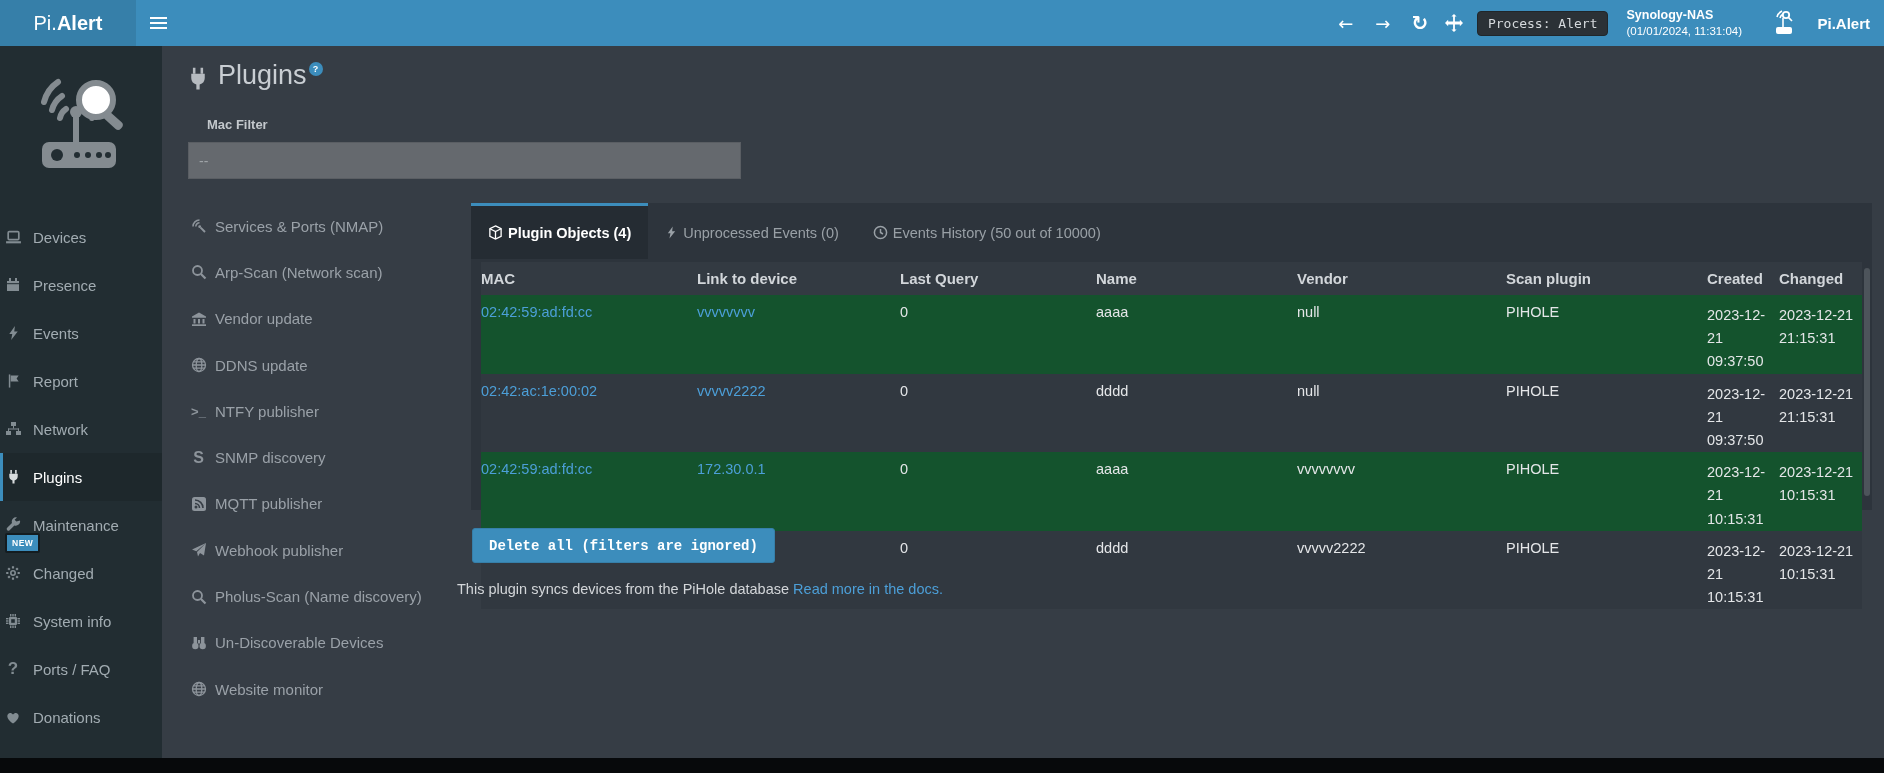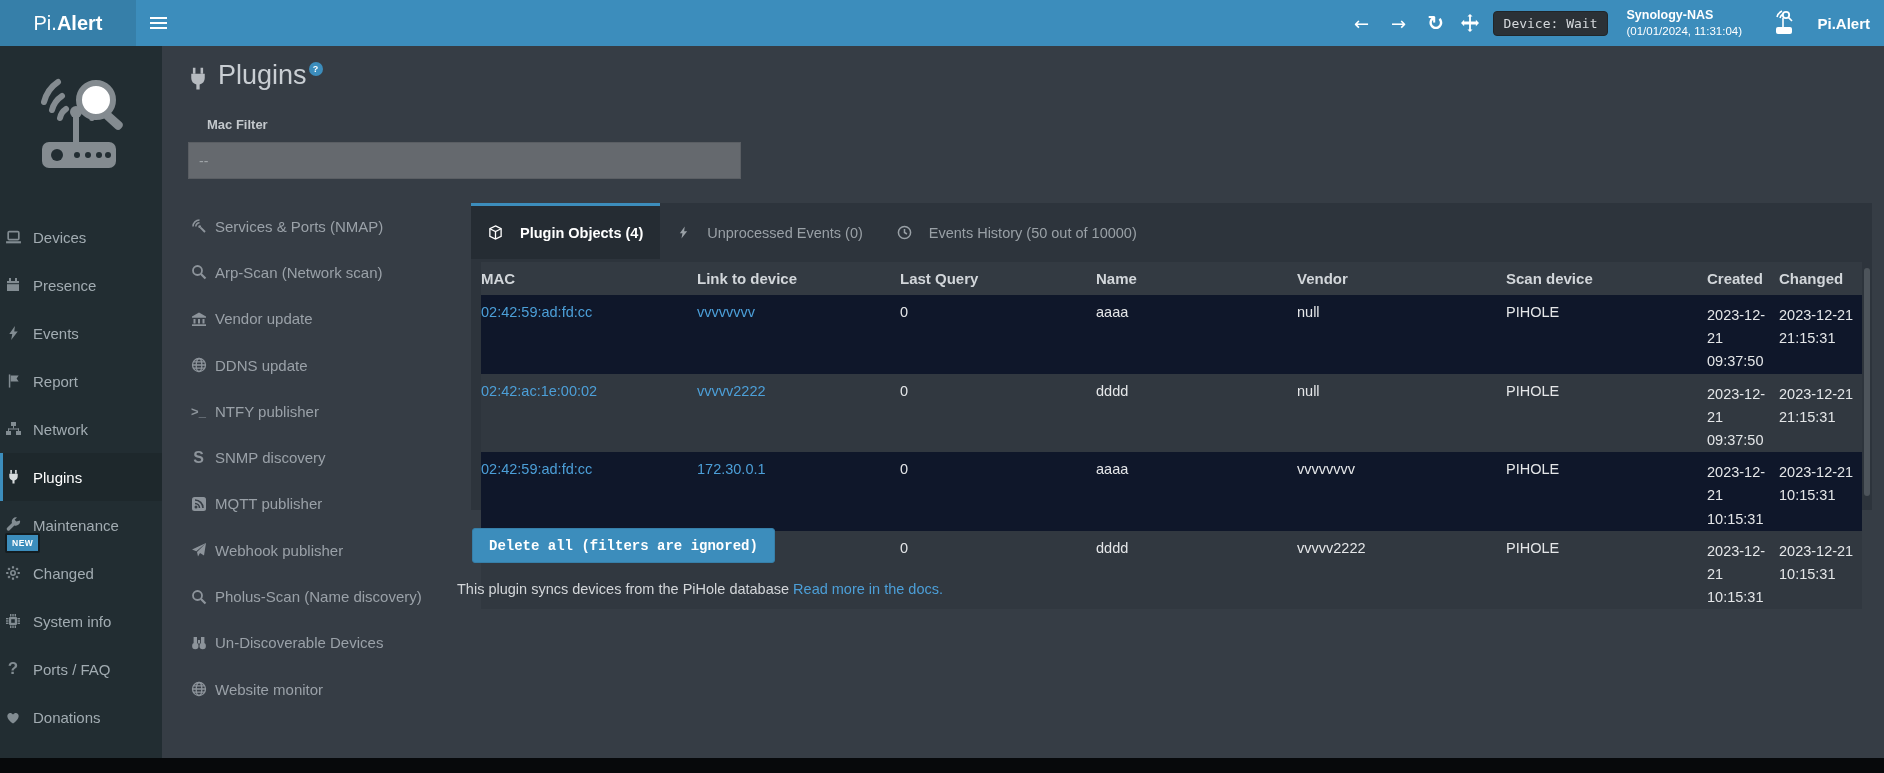--- a/index.html
+++ b/index.html
@@ -63,29 +63,29 @@
   .pn-item { height:46.3px; display:flex; align-items:center; padding-left:8px; cursor:pointer;
     color:#9aa1a8; font-size:15px; border-top:2px solid transparent; }
   .pn-item .pn-ic { width:19px; margin-right:7px; display:flex; justify-content:center; color:#8d949b; }
   .pn-item.active { background:#252c33; color:#fff; border-top:2px solid #3c8dbc; }
   .pn-item.active .pn-ic { color:#e8eaec; }
   .pn-glyph { font-size:13px; font-weight:700; color:#8d949b; }
 
   
   .panel { position:absolute; left:471px; top:203px; width:1401px; height:307px; background:#2d343c; z-index:5; }
   .tab-nav { display:flex; height:56px; }
-  .tab { display:flex; align-items:center; gap:17px; padding:0 17px; font-size:14.5px; color:#99a0a6;
+  .tab { display:flex; align-items:center; gap:5px; padding:0 17px; font-size:14.5px; color:#99a0a6;
     cursor:pointer; border-top:3px solid transparent; }
   .tab.active { background:#252c33; color:#fff; border-top:3px solid #3c8dbc; font-weight:700; }
   .tab .tab-ic { display:flex; }
   .ptable { position:absolute; left:10px; top:59px; width:1381px; border-collapse:collapse; table-layout:fixed; }
   .ptable th { text-align:left; font-size:15px; font-weight:700; color:#d2d6da; background:#333a42;
     height:33px; padding:0; vertical-align:middle; }
   .ptable td { vertical-align:top; padding-top:9px; height:51px; font-size:14.5px; color:#e4e6e8; }
-  .ptable tr.odd  td { background:#0f172a; }
+  .ptable tr.odd  td { background:#14532d; }
   .ptable tr.even td { background:#313840; }
   .ptable a { color:#4c9fd8; text-decoration:none; cursor:pointer; }
   .dt { font-size:13.5px; color:#d0d4d7; line-height:1.6; }
   .scroll-thumb { position:absolute; left:1864px; top:268px; width:6px; height:228px; background:#4d545b; border-radius:3px; z-index:6; }
 
   
   .delete-btn { position:absolute; left:472px; top:528px; height:35px; padding:0 16px; background:#3c8dbc;
     border:1px solid #367fa9; border-radius:3px; color:#fff; font-size:14px; font-weight:700; cursor:pointer; z-index:5;
     font-family:Liberation Mono, monospace; }
   .docs-line { position:absolute; left:457px; top:581px; font-size:14.5px; color:#d3d6d9; z-index:5; }
@@ -107,21 +107,21 @@
   </div>
   <div class="topbar-right">
     <div class="nav-glyph dj">←</div>
     <div class="nav-glyph dj">→</div>
     <div class="nav-glyph dj" style="font-size:20px;font-weight:700;">↻</div>
     <div class="nav-glyph" style="margin-right:4px;">
       <svg width="18" height="18" viewBox="0 0 16 16" fill="#fff">
           <path d="M8 0l2.3 2.3H8.8v4.4h4.4V5.2L16 8l-2.8 2.8V9.3H8.8v4.4h1.5L8 16l-2.3-2.3h1.5V9.3H2.8v1.5L0 8l2.8-2.8v1.5h4.4V2.3H5.7z"></path>
         </svg>
     </div>
-    <div class="proc-badge">Device: Wait</div>
+    <div class="proc-badge">Process: Alert</div>
     <div class="syn-block">
       <div class="l1">Synology-NAS</div>
       <div class="l2">(01/01/2024, 11:31:04)</div>
     </div>
     <div class="tr-router">
       <svg width="34" height="30" viewBox="0 0 34 30" fill="none" stroke="#fff" stroke-width="1.6">
         <path d="M3 9 a9 9 0 0 1 5-6 M6 10 a6 6 0 0 1 3-4"></path>
         <circle cx="12" cy="7" r="3.2" fill="none" stroke-width="1.8"></circle>
         <path d="M14.4 9.4 L18 13"></path>
         <path d="M9 10 v9"></path>
@@ -438,21 +438,21 @@
         <col style="width:72px">
         <col style="width:83px">
     </colgroup>
     <thead>
       <tr>
         <th>MAC</th>
         <th>Link to device</th>
         <th>Last Query</th>
         <th>Name</th>
         <th>Vendor</th>
-        <th>Scan device</th>
+        <th>Scan plugin</th>
         <th>Created</th>
         <th>Changed</th>
       </tr>
     </thead>
     <tbody>
       <tr class="odd">
         <td><a>02:42:59:ad:fd:cc</a></td>
         <td><a>vvvvvvvv</a></td>
         <td>0</td>
         <td>aaaa</td>

